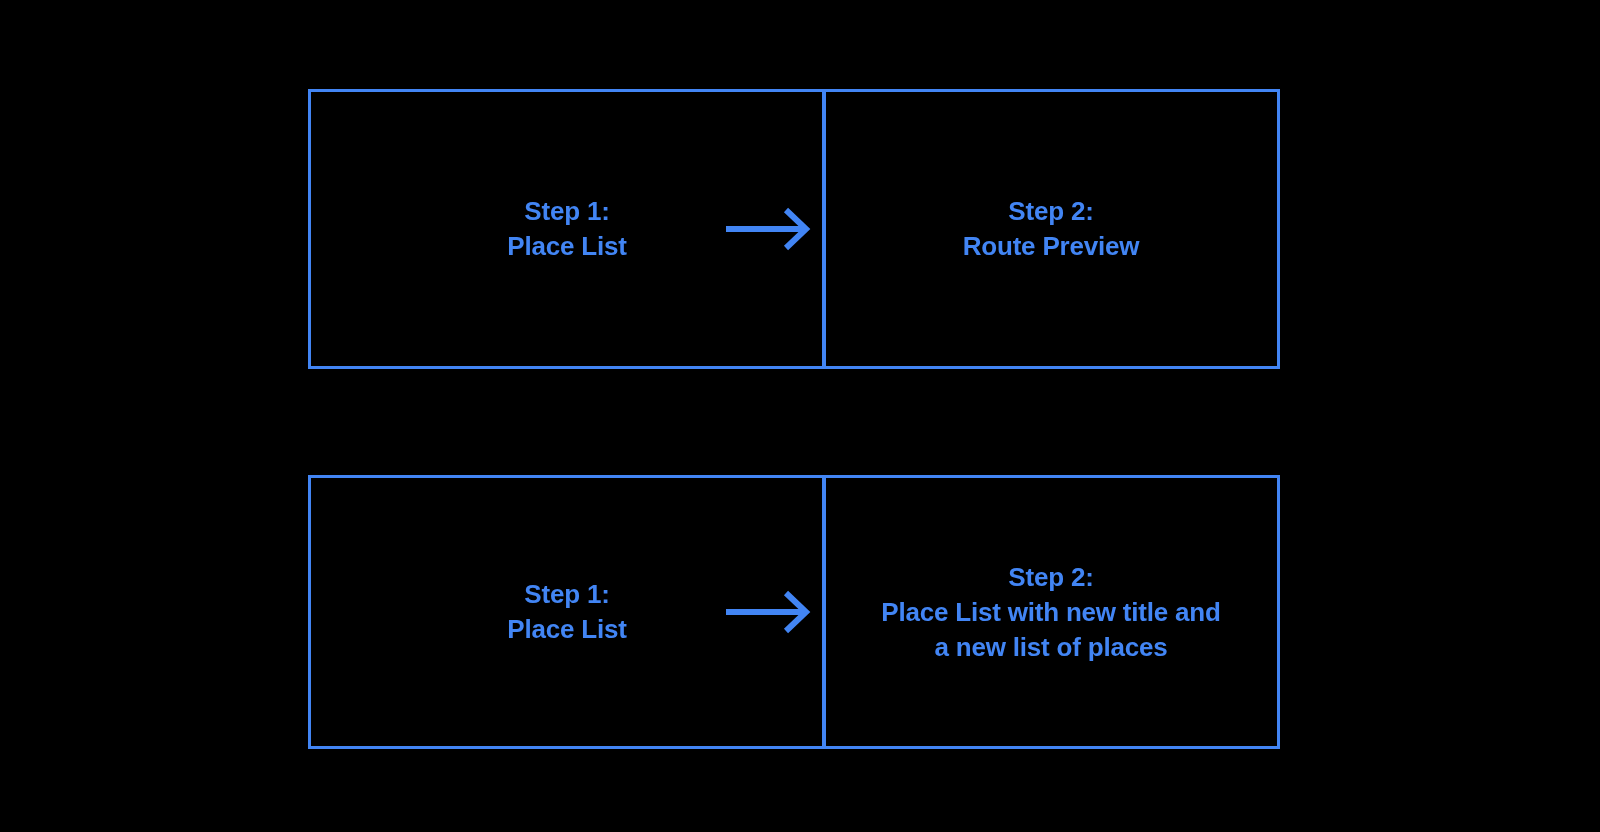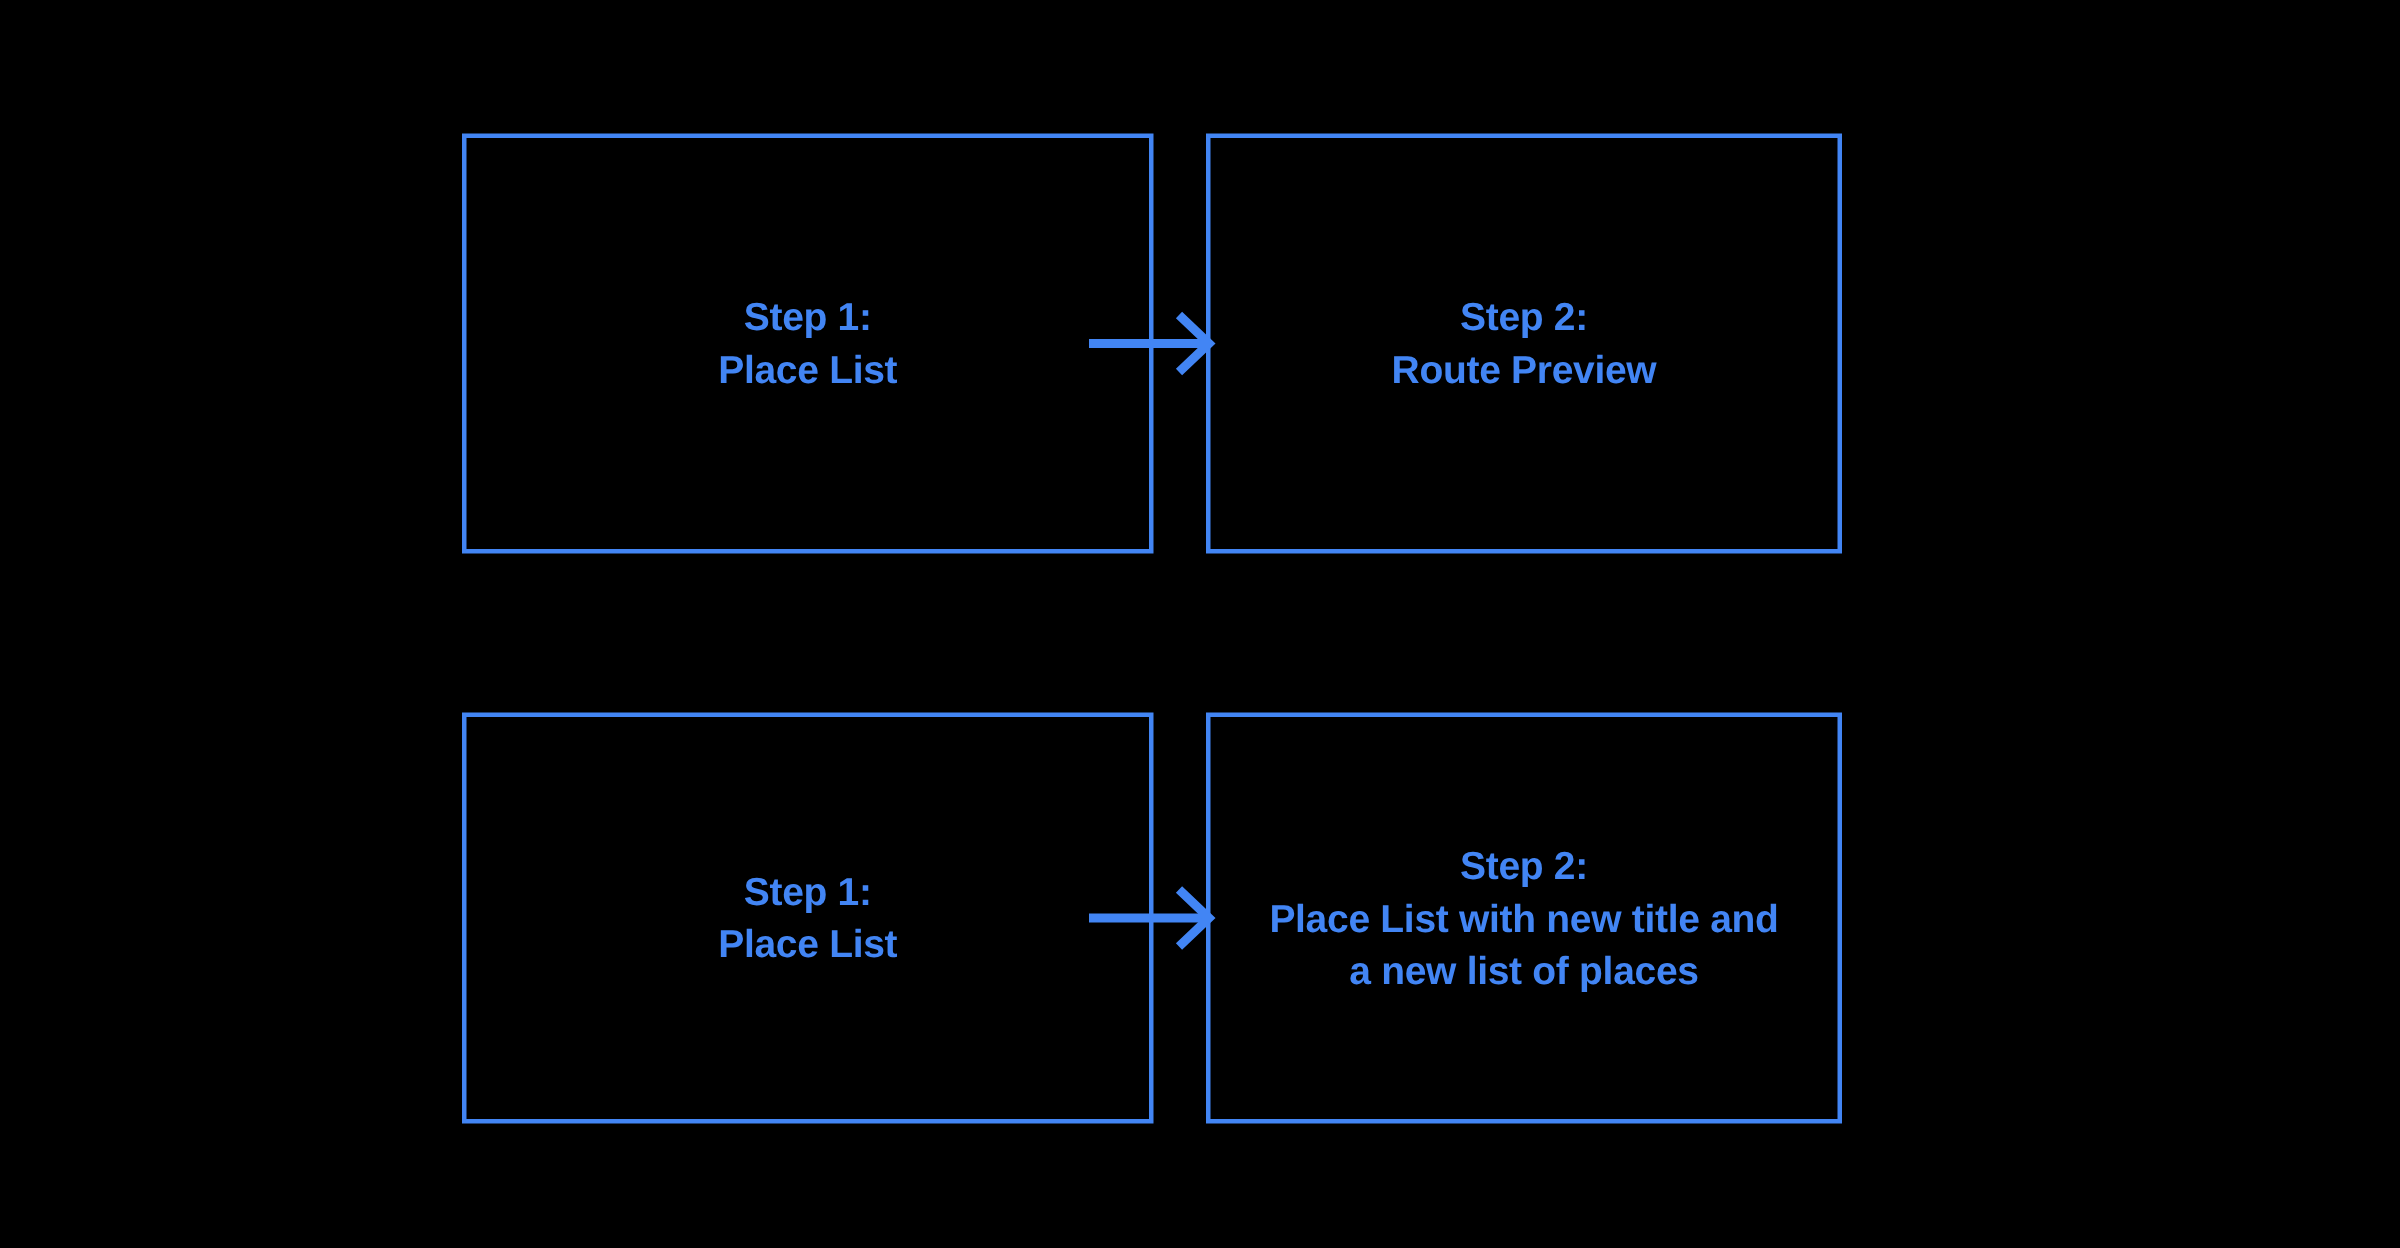--- a/index.html
+++ b/index.html
@@ -36,22 +36,22 @@
     box-sizing: border-box;
     border: 3px solid #4285f4;
     background: transparent;
     display: flex;
     align-items: center;
     justify-content: center;
   }
   #flow-row-1 .step-box { height: 280px; top: 0; }
   #flow-row-2 .step-box { height: 274px; top: 0; }
 
-  .box-left  { left: 308px;  width: 461px; }
-  .box-right { left: 804px;  width: 424px; }
+  .box-left  { left: 308px;  width: 518px; }
+  .box-right { left: 822px;  width: 458px; }
 
   .step-label {
     color: #4285f4;
     font-family: "Liberation Sans", sans-serif;
     font-weight: bold;
     font-size: 26px;
     line-height: 35px;
     text-align: center;
     white-space: pre-line;
     letter-spacing: -0.2px;

